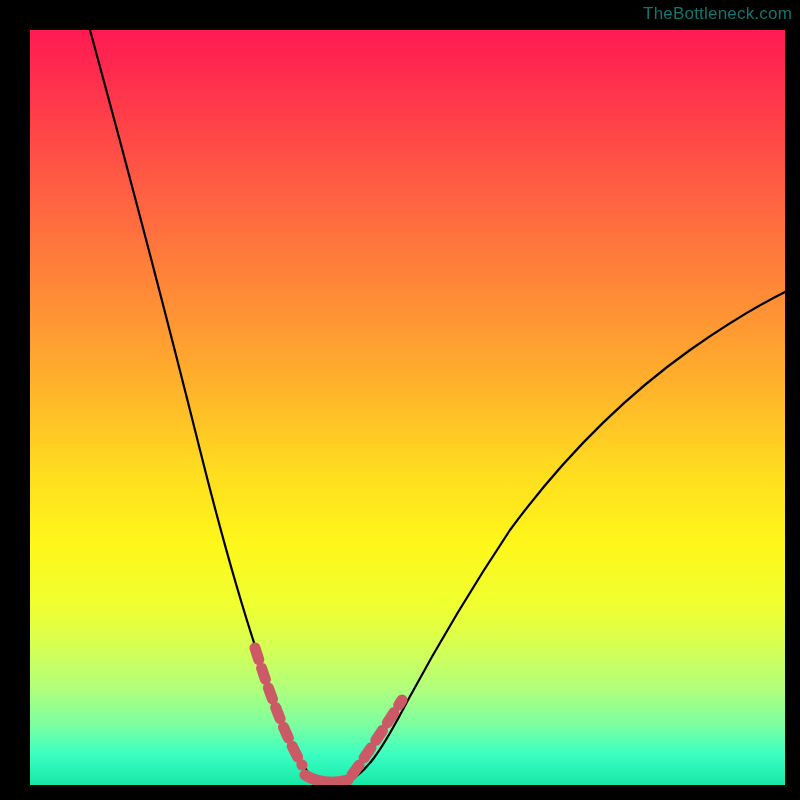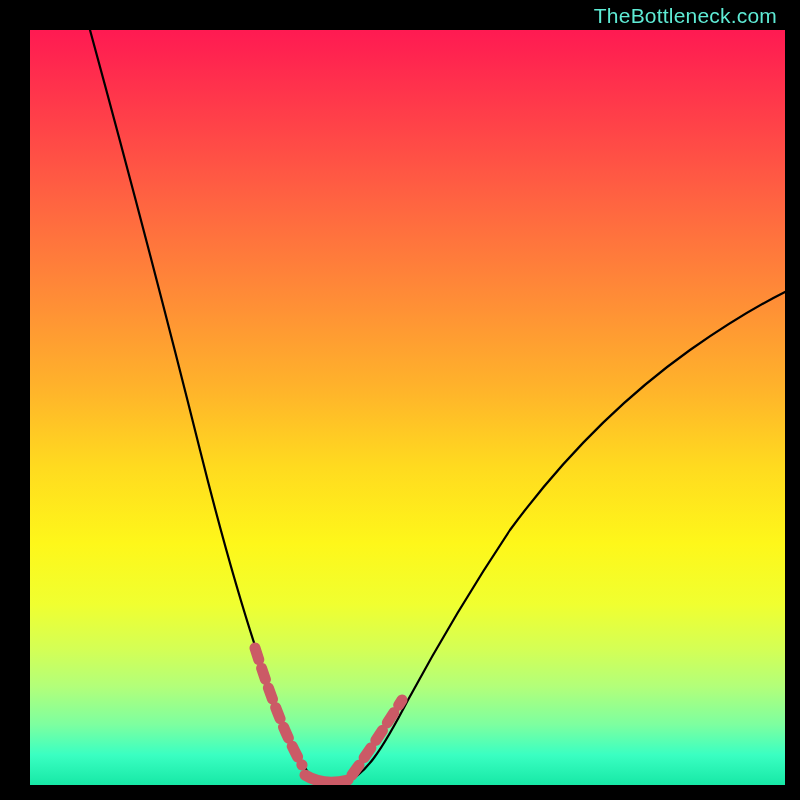--- a/index.html
+++ b/index.html
@@ -35,23 +35,23 @@
       #d4ff55 82%,
       #b2ff7a 87%,
       #7dffa0 92%,
       #3affc2 96%,
       #17e8a6 100%
     );
   }
   .watermark {
     position: absolute;
     top: 4px;
-    right: 23px;
-    color: #5eead4;
-    font-size: 21px;
+    right: 8px;
+    color: #0f766e;
+    font-size: 17px;
     font-weight: 500;
     letter-spacing: 0.2px;
     font-family: Arial, Helvetica, sans-serif;
   }
   svg.curve {
     position: absolute;
     left: 0;
     top: 0;
     width: 755px;
     height: 755px;

